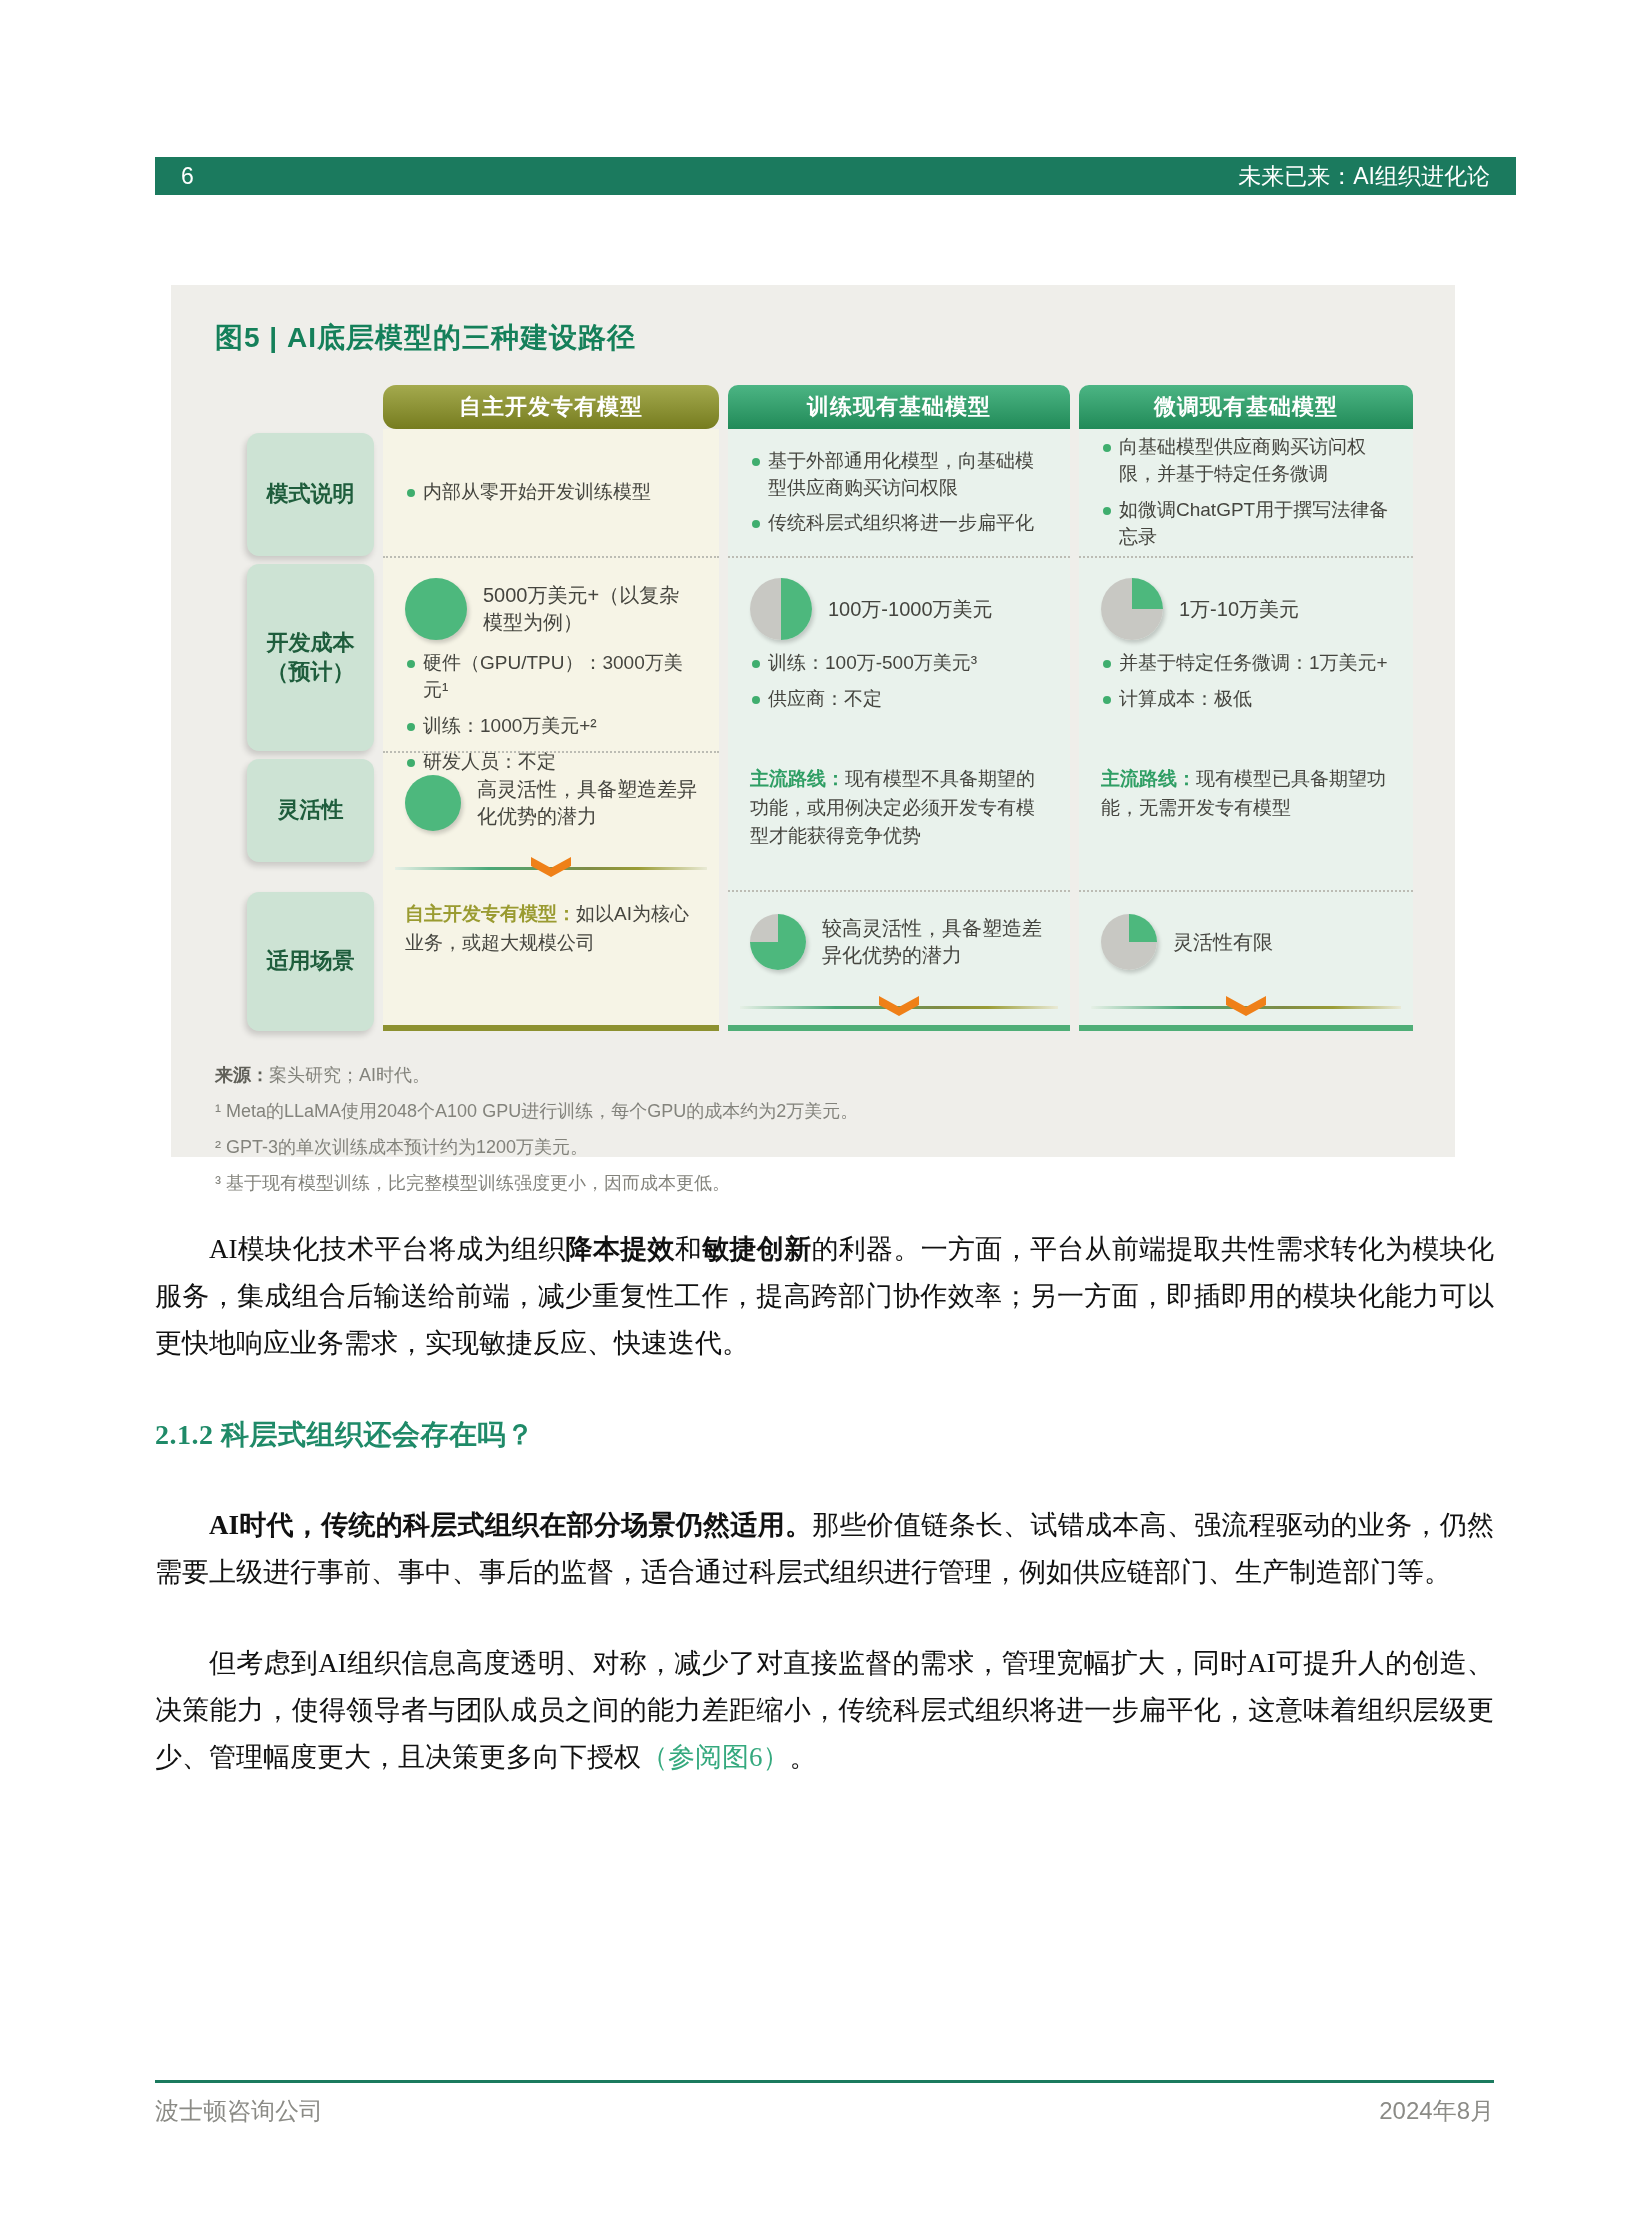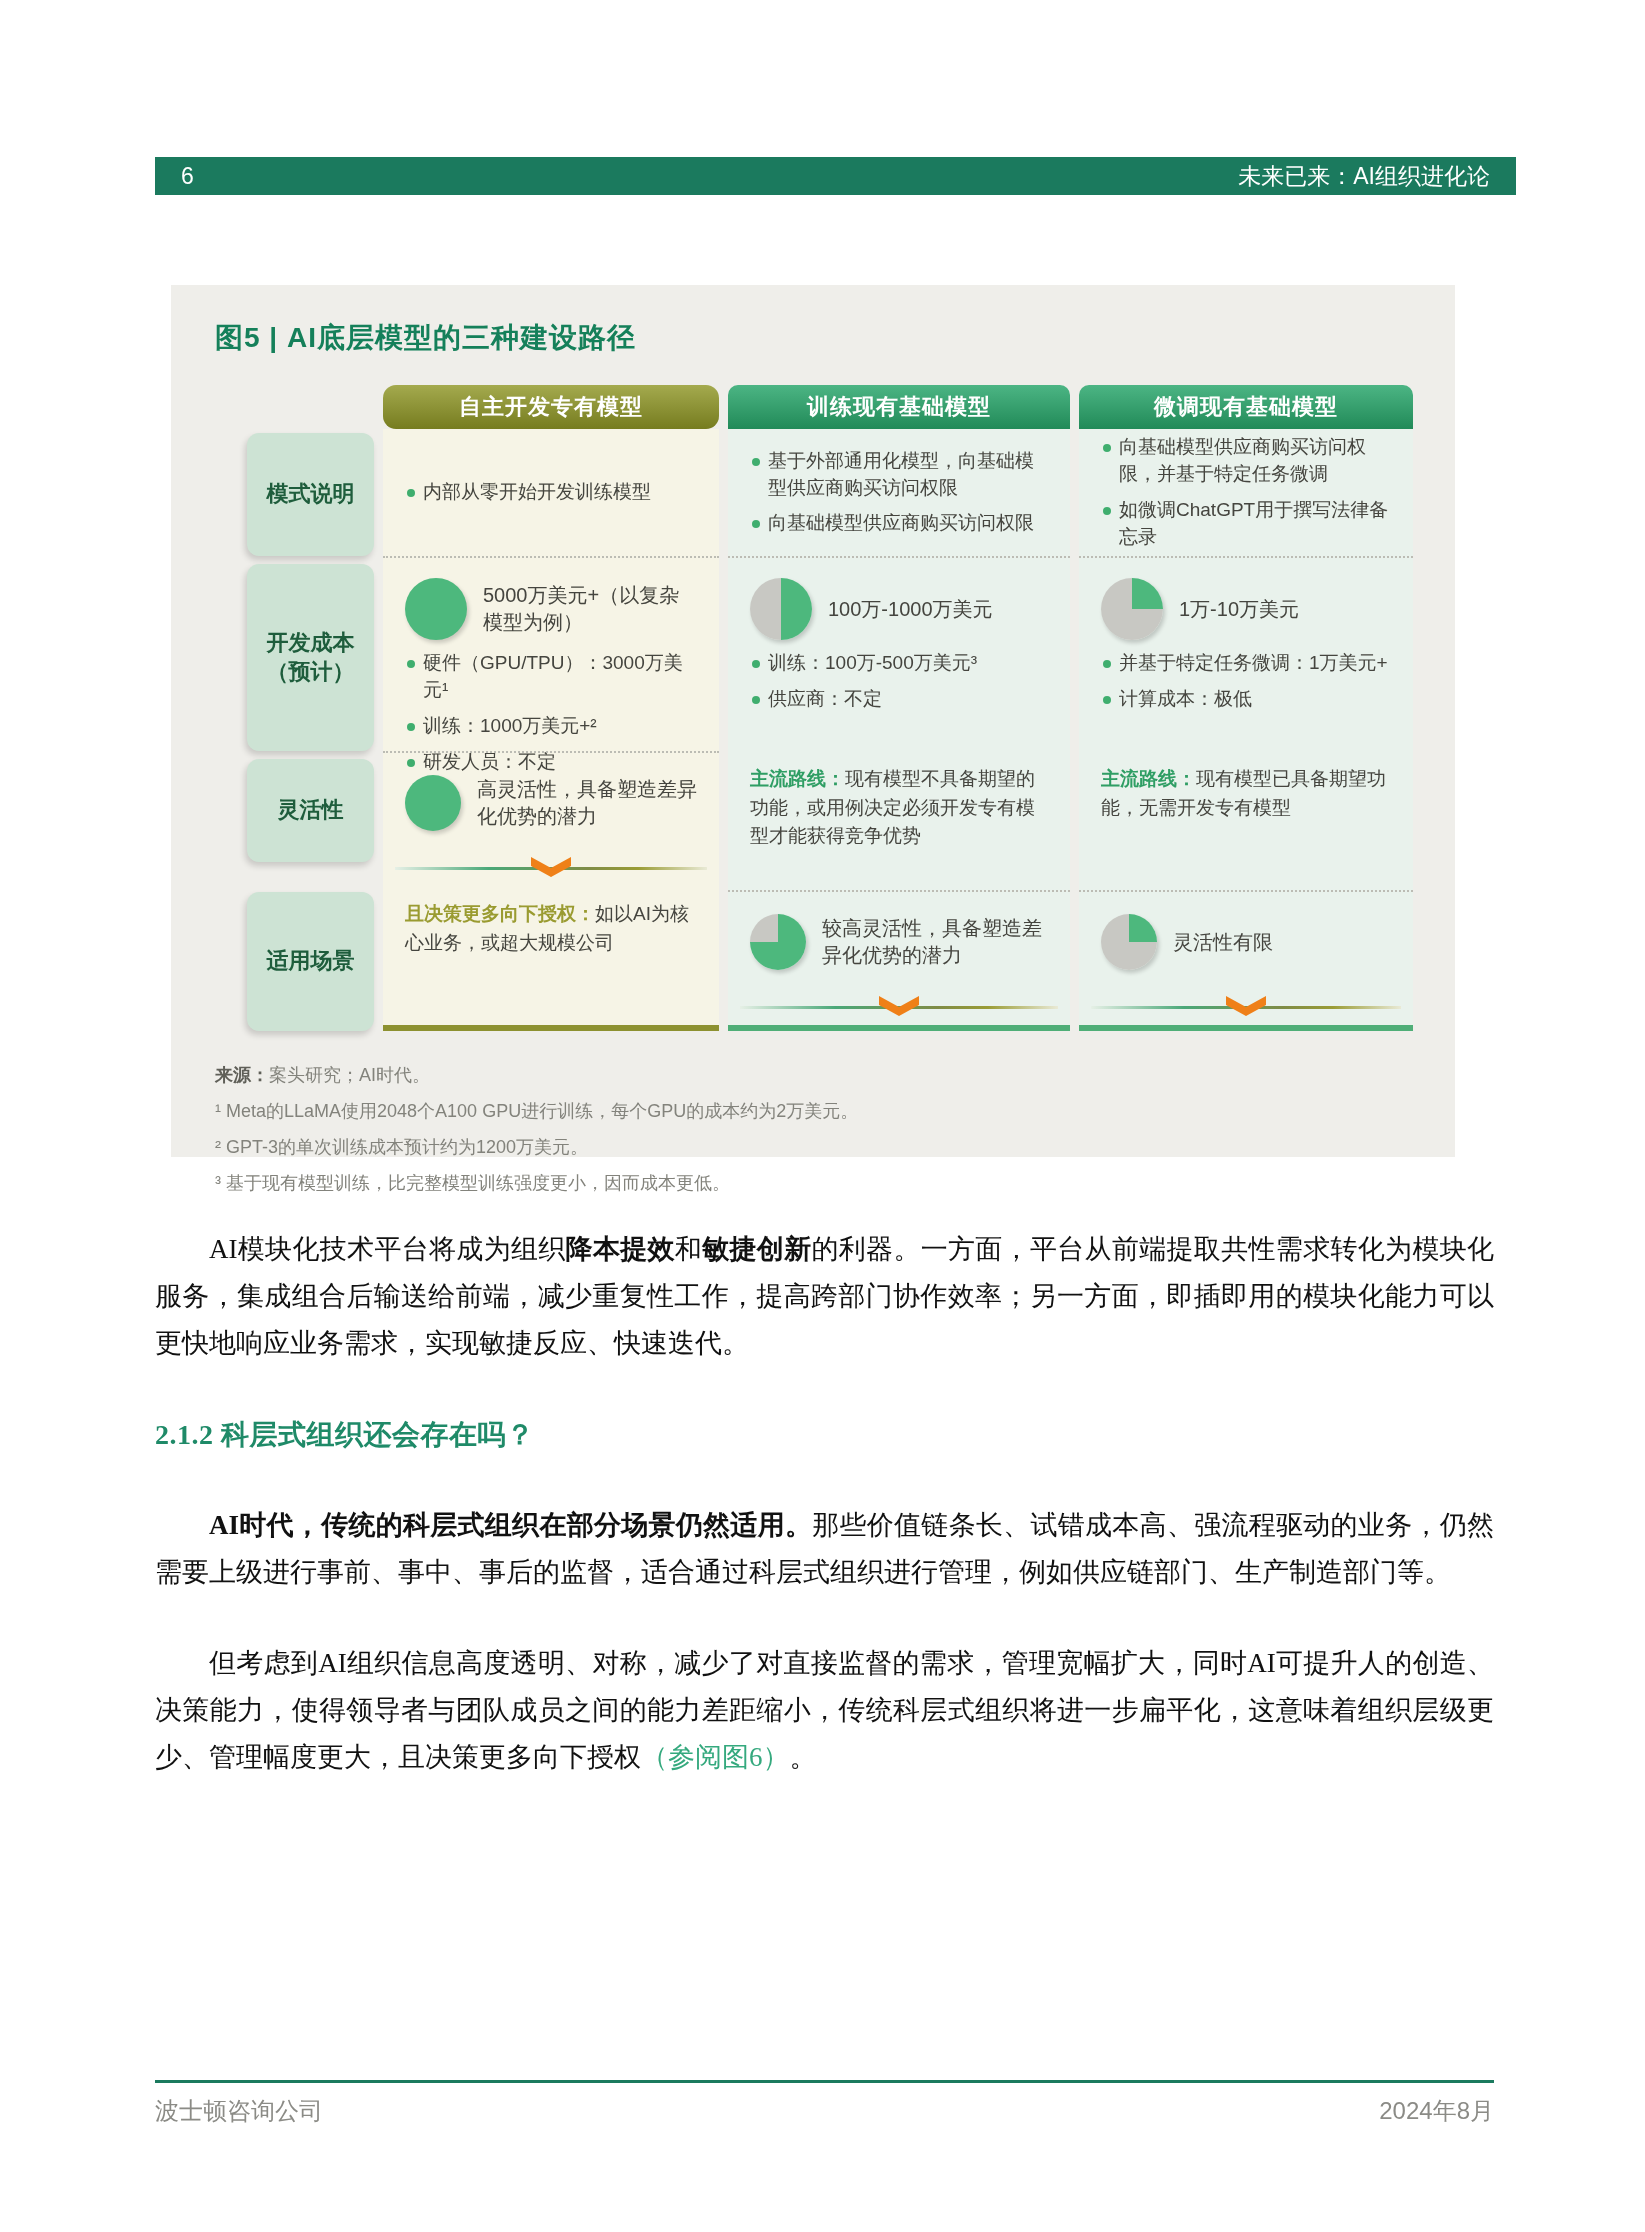--- a/index.html
+++ b/index.html
@@ -167,33 +167,33 @@
           </div>
           <div class="chev-sep">
             <div class="chev-line"></div>
             <svg class="chev-icon" width="46" height="22" viewBox="0 0 46 22">
                 <path d="M3 1 L23 12 L43 1 L43 10 L23 21 L3 10 Z" fill="#ef8018"></path>
               </svg>
           </div>
         </div>
         <div class="sec sec-scenario">
           <p class="scen-text">
-            <span class="kw kw-olive">且决策更多向下授权：</span><span>如以AI为核心业务，或超大规模公司</span>
+            <span class="kw kw-olive">自主开发专有模型：</span><span>如以AI为核心业务，或超大规模公司</span>
           </p>
         </div>
       </div>
     </div>
 
     <div>
       <div class="tab tab-green">训练现有基础模型</div>
       <div class="col-card card-green">
         <div class="sec sec-mode">
           <ul class="blist">
               <li>基于外部通用化模型，向基础模型供应商购买访问权限</li>
-              <li>向基础模型供应商购买访问权限</li>
+              <li>传统科层式组织将进一步扁平化</li>
             </ul>
         </div>
         <div class="sec sec-cost">
           <div class="pie-line">
             <span class="pie" style="background: conic-gradient(rgb(77, 184, 125) 0deg, rgb(77, 184, 125) 50%, rgb(200, 200, 195) 50%, rgb(200, 200, 195) 100%);"></span>
             <span class="pie-text">100万-1000万美元</span>
           </div>
           <ul class="blist">
               <li>训练：100万-500万美元³</li>
               <li>供应商：不定</li>

